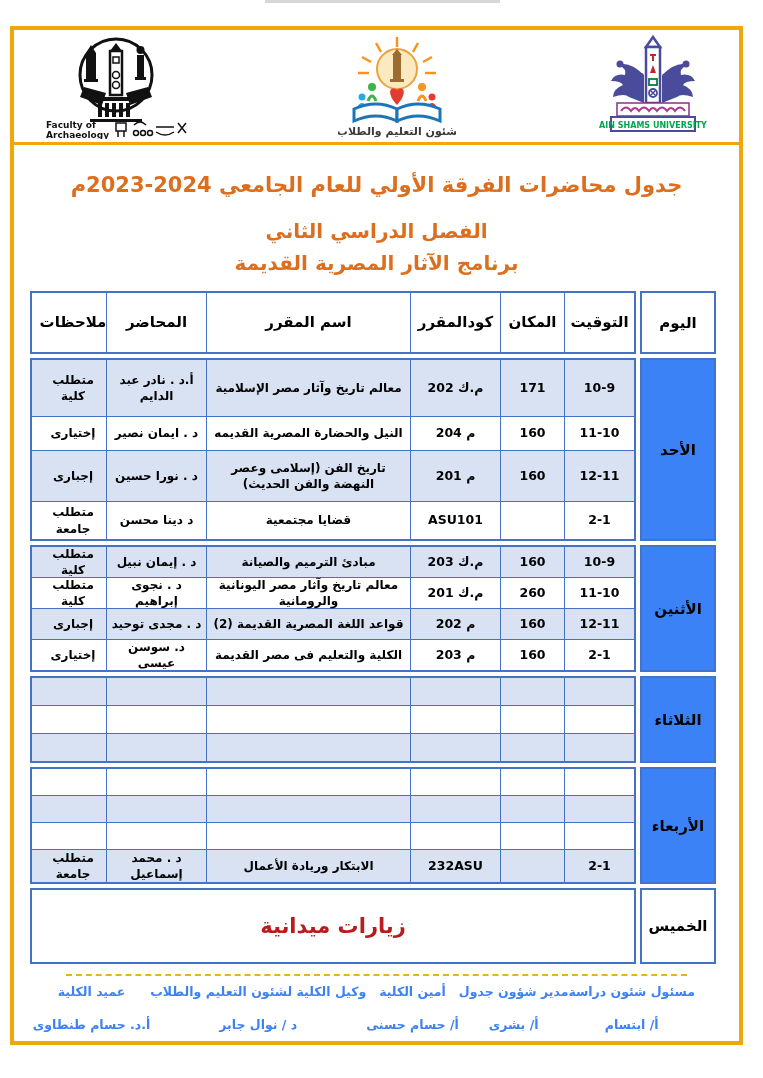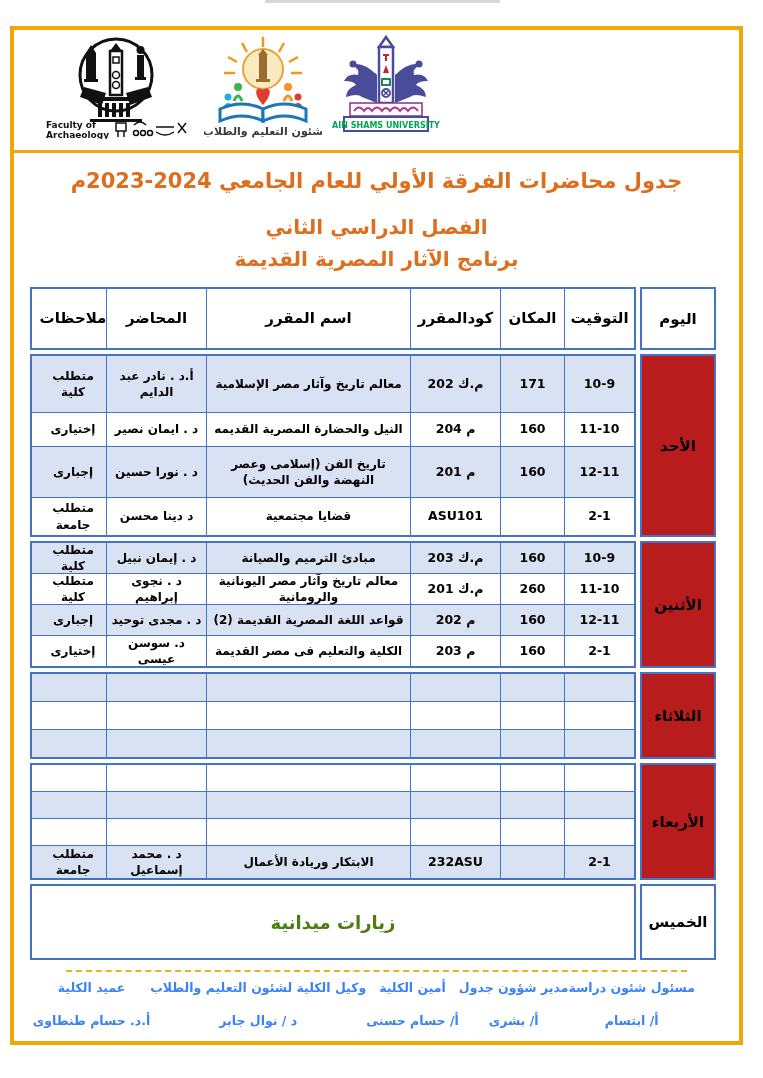--- a/index.html
+++ b/index.html
@@ -7,38 +7,38 @@
     width:763px;height:1078px;background:#ffffff;position:relative;
     font-family:"DejaVu Sans","Liberation Sans",sans-serif;
     -webkit-font-smoothing:antialiased;
   }
   .top-smudge{position:absolute;top:0;left:265px;width:235px;height:3px;background:#d7d7d7;}
   .page{
     position:absolute;left:10px;top:26px;width:733px;height:1019px;
     border:4px solid #EFA70A;box-sizing:border-box;background:#fff;
   }
   
-  .logos-row{display:flex;justify-content:flex-start;align-items:center;
-    height:106px;padding:4px 22px 10px 30px;box-sizing:content-box;}
+  .logos-row{display:flex;justify-content:space-between;align-items:center;
+    height:106px;padding:4px 22px 2px 30px;box-sizing:content-box;}
   .gold-divider{height:3px;background:#EFA70A;}
   .logo{display:block;}
   
   .titles{direction:rtl;text-align:center;color:#DC6E1E;font-weight:bold;}
-  .t1{font-size:21px;margin-top:16px;}
+  .t1{font-size:21px;margin-top:28px;}
   .t2{font-size:20px;margin-top:22px;}
   .t3{font-size:20px;margin-top:8px;}
   
   .schedule{direction:rtl;width:686px;margin:16px 23px 0 auto;}
   .sec{display:flex;gap:4px;margin-bottom:4px;align-items:stretch;}
   .day-cell{
     width:76px;flex:0 0 76px;border:2px solid #4472C4;box-sizing:border-box;
     display:flex;align-items:center;justify-content:center;
     font-weight:bold;font-size:15px;color:#000;background:#fff;text-align:center;
   }
-  .day-blue{background:#b91c1c;}
+  .day-blue{background:#3b82f6;}
   .rows-box{flex:1;border:2px solid #4472C4;box-sizing:border-box;background:#fff;
     display:flex;flex-direction:column;}
   .row{display:flex;flex:0 0 auto;}
   .row:not(:last-child){border-bottom:1.5px solid #4472C4;}
   .cell{
     box-sizing:border-box;display:flex;align-items:center;justify-content:center;
     text-align:center;font-weight:bold;color:#000;font-size:12px;line-height:1.35;
     padding:1px 3px;
   }
   .cell:not(:last-child){border-left:1.5px solid #4472C4;}
@@ -61,21 +61,21 @@
   .sec-mon .row{height:30px}
   .sec-tue .row{height:27px}
   .sec-wed .row:nth-child(1){height:26px}
   .sec-wed .row:nth-child(2){height:26px}
   .sec-wed .row:nth-child(3){height:26px}
   .sec-wed .row:nth-child(4){height:32px}
   .sec-thu .rows-box{justify-content:center;}
   .sec-thu{height:76px;}
   .merged-cell{
     flex:1;display:flex;align-items:center;justify-content:center;
-    font-weight:bold;font-size:18px;color:#4d7c0f;
+    font-weight:bold;font-size:21px;color:#b91c1c;
   }
   
   .sig-block{direction:rtl;margin:10px 44px 0 44px;}
   .sig-dash{border-top:2px dashed #E8B21B;margin:0 8px 8px 8px;}
   .sig-cols{display:flex;justify-content:space-between;align-items:flex-start;}
   .sig{text-align:center;font-weight:bold;color:#3b82f6;}
   .sig-title{font-size:12.5px;white-space:nowrap;}
   .sig-name{font-size:12.5px;margin-top:18px;white-space:nowrap;}
 </style>
 </head>

